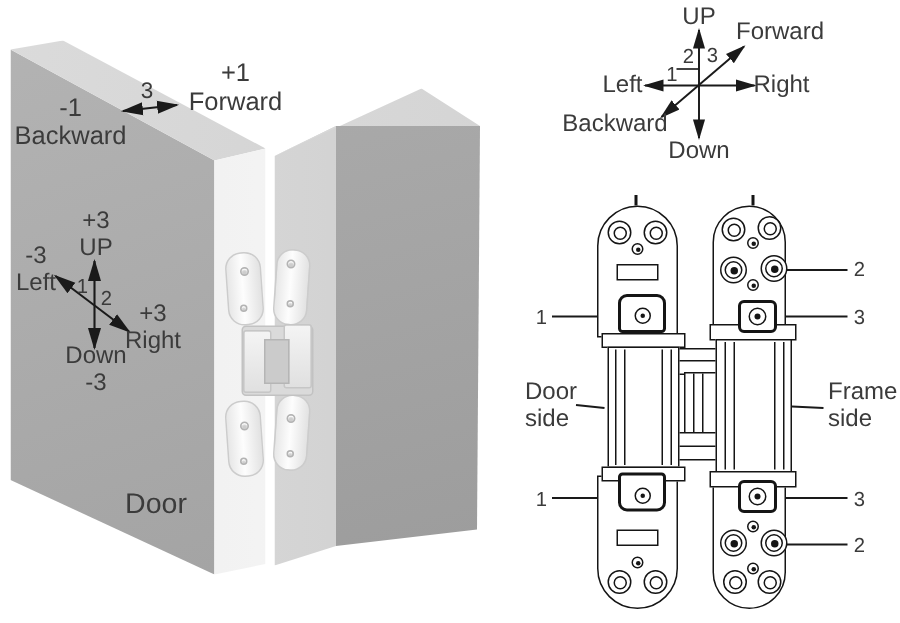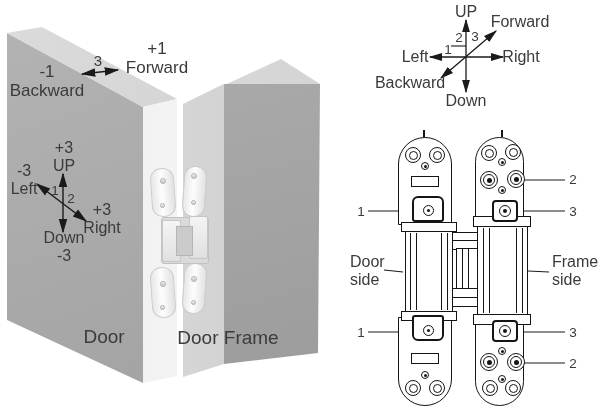--- a/index.html
+++ b/index.html
@@ -96,21 +96,20 @@
 UP</div>
   <div class="lbl s16" style="left:24px;top:162px;">-3
 Left</div>
   <div class="lbl s16" style="left:102px;top:201px;">+3
 Right</div>
   <div class="lbl s16" style="left:64px;top:229px;">Down
 -3</div>
   <div class="lbl s14" style="left:55px;top:183px;">1</div>
   <div class="lbl s14" style="left:71px;top:191px;">2</div>
   <div class="lbl s19" style="left:104px;top:326px;">Door</div>
-  <div class="lbl s19" style="left:228px;top:327px;">Door Frame</div>
 
   <div class="lbl s16" style="left:466px;top:3px;">UP</div>
   <div class="lbl s16" style="left:520px;top:13px;">Forward</div>
   <div class="lbl s16" style="left:415px;top:48px;">Left</div>
   <div class="lbl s16" style="left:521px;top:48px;">Right</div>
   <div class="lbl s16" style="left:410px;top:74px;">Backward</div>
   <div class="lbl s16" style="left:466px;top:92px;">Down</div>
   <div class="lbl s14" style="left:448px;top:42px;">1</div>
   <div class="lbl s14" style="left:459px;top:30px;">2</div>
   <div class="lbl s14" style="left:475px;top:29px;">3</div>

